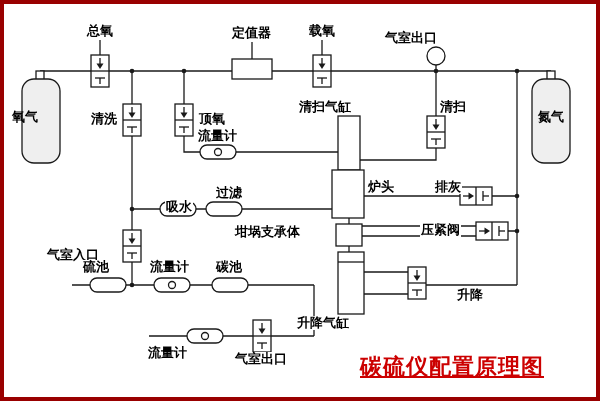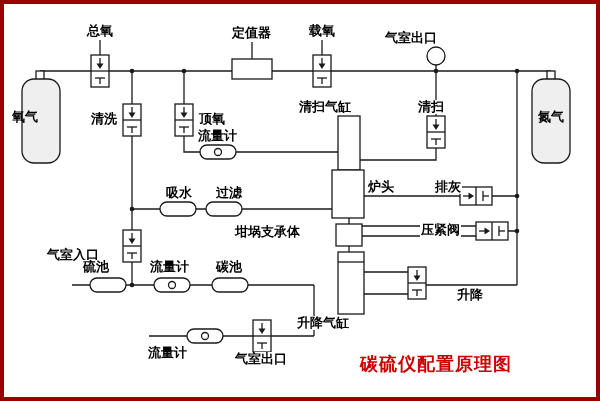--- a/index.html
+++ b/index.html
@@ -9,22 +9,22 @@
     background:#ffffff; overflow:hidden;
     font-family:"Liberation Sans", sans-serif;
   }
   .schematic { position:absolute; left:0; top:0; }
   .lbl {
     position:absolute; font-size:13px; font-weight:700; color:#000;
     background:#fff; line-height:1.1; white-space:nowrap; padding:0 1px;
   }
   .diagram-title {
     position:absolute; left:356px; top:348px;
-    font-size:18px; font-weight:800; color:#cc0000;
-    letter-spacing:1px; background:#fff; white-space:nowrap;
+    font-size:22px; font-weight:800; color:#cc0000;
+    letter-spacing:1px; background:#fff; white-space:nowrap;text-decoration:underline;
   }
 </style>
 </head>
 <body>
 
 <div class="frame">
 
   <svg class="schematic" width="592" height="393" viewBox="0 0 592 393" stroke="#1a1a1a" stroke-width="1.3" fill="none">
 
     <defs>
@@ -121,22 +121,22 @@
   </svg>
 
   <div class="lbl" style="left:82px;top:20px">总氧</div>
   <div class="lbl" style="left:227px;top:22px">定值器</div>
   <div class="lbl" style="left:304px;top:20px">载氧</div>
   <div class="lbl" style="left:380px;top:27px">气室出口</div>
   <div class="lbl" style="left:86px;top:108px">清洗</div>
   <div class="lbl" style="left:194px;top:108px">顶氧</div>
   <div class="lbl" style="left:193px;top:125px">流量计</div>
   <div class="lbl" style="left:294px;top:96px">清扫气缸</div>
-  <div class="lbl" style="left:413px;top:96px">清扫</div>
-  <div class="lbl" style="left:161px;top:182px">吸水</div>
+  <div class="lbl" style="left:435px;top:96px">清扫</div>
+  <div class="lbl" style="left:161px;top:196px">吸水</div>
   <div class="lbl" style="left:211px;top:182px">过滤</div>
   <div class="lbl" style="left:363px;top:176px">炉头</div>
   <div class="lbl" style="left:430px;top:176px">排灰</div>
   <div class="lbl" style="left:416px;top:219px">压紧阀</div>
   <div class="lbl" style="left:230px;top:221px">坩埚支承体</div>
   <div class="lbl" style="left:42px;top:244px">气室入口</div>
   <div class="lbl" style="left:78px;top:256px">硫池</div>
   <div class="lbl" style="left:145px;top:256px">流量计</div>
   <div class="lbl" style="left:211px;top:256px">碳池</div>
   <div class="lbl" style="left:452px;top:284px">升降</div>

